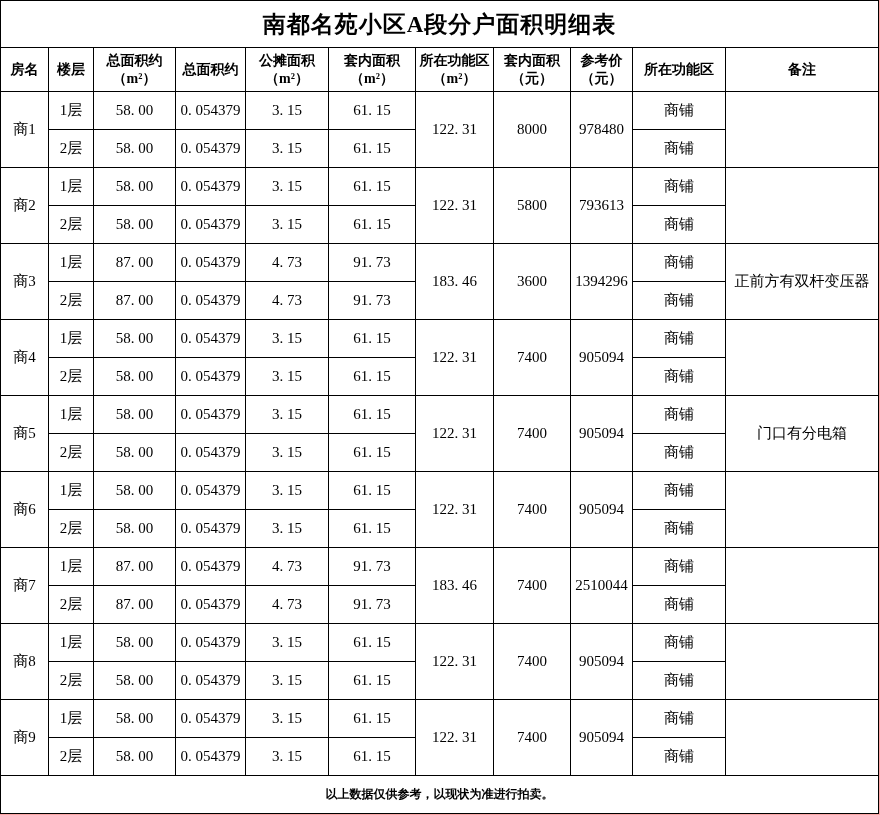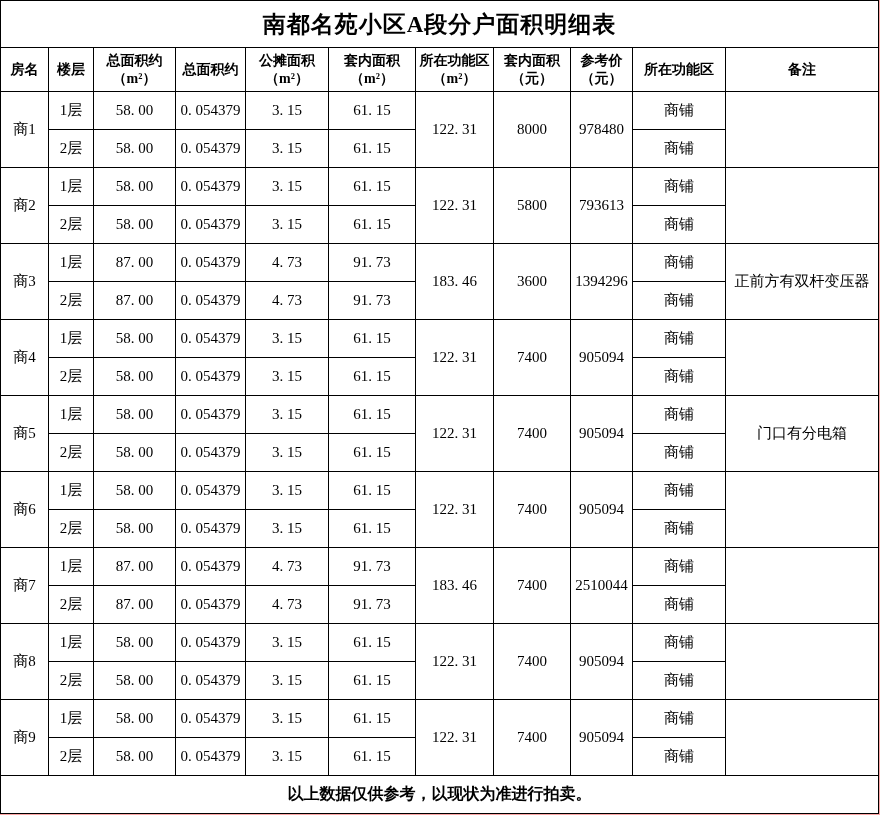--- a/index.html
+++ b/index.html
@@ -47,21 +47,21 @@
   }
   tbody tr.data-row td {
     font-size: 15px;
   }
   td.remark-cell {
     font-size: 15px;
     font-family: Liberation Mono, monospace;
   }
   tr.footer-row td {
     height: 37px;
-    font-size: 16px;
+    font-size: 12px;
     font-weight: bold;
   }
 </style>
 </head>
 <body>
 
 <div class="sheet">
   <table class="area-table">
     <colgroup>
       <col style="width:48px">

